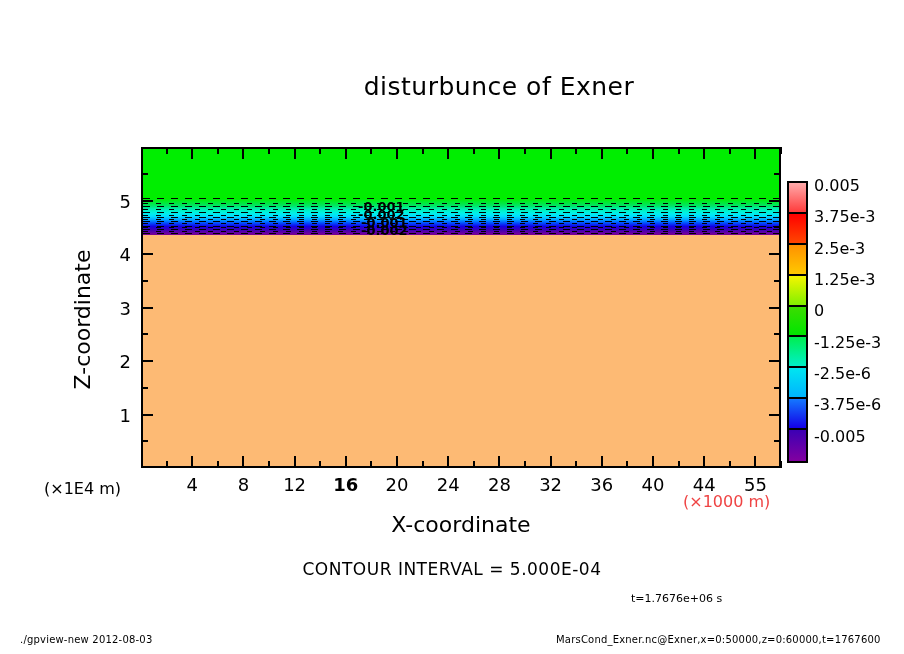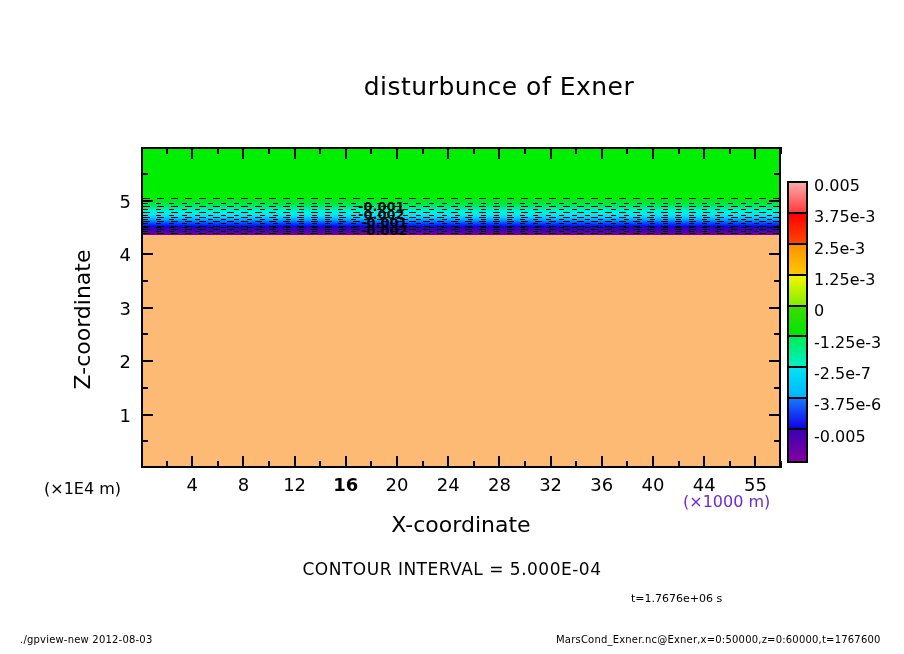--- a/index.html
+++ b/index.html
@@ -135,21 +135,21 @@
     color: #000;
   }
   #yaxis-unit {
     left: 44px; top: 479px;
     font-size: 16px;
     color: #000;
   }
   #xaxis-unit {
     left: 683px; top: 492px;
     font-size: 16px;
-    color: #6d28d9;
+    color: #ef4444;
   }
 
   
   #colorbar {
     left: 787px; top: 181px;
     width: 21px; height: 282px;
     border: 2px solid #000;
     box-sizing: border-box;
   }
   .cb-band {
@@ -342,21 +342,21 @@
     <div class="cb-band" style="top: 77.7778%; height: 11.1111%; background: linear-gradient(rgb(20, 120, 255), rgb(20, 0, 230));"></div>
     <div class="cb-band" style="top: 88.8889%; height: 11.1111%; background: linear-gradient(rgb(60, 0, 180), rgb(130, 0, 160));"></div>
   </div>
 <div id="colorbar-labels">
     <div class="abs cb-label" style="top: 185px;">0.005</div>
     <div class="abs cb-label" style="top: 216.333px;">3.75e-3</div>
     <div class="abs cb-label" style="top: 247.667px;">2.5e-3</div>
     <div class="abs cb-label" style="top: 279px;">1.25e-3</div>
     <div class="abs cb-label" style="top: 310.333px;">0</div>
     <div class="abs cb-label" style="top: 341.667px;">-1.25e-3</div>
-    <div class="abs cb-label" style="top: 373px;">-2.5e-7</div>
+    <div class="abs cb-label" style="top: 373px;">-2.5e-6</div>
     <div class="abs cb-label" style="top: 404.333px;">-3.75e-6</div>
     <div class="abs cb-label" style="top: 435.667px;">-0.005</div>
   </div>
 
 <div class="abs" id="contour-interval">CONTOUR INTERVAL = 5.000E-04</div>
 <div class="abs" id="time-label">t=1.7676e+06 s</div>
 <div class="abs" id="footer-left">./gpview-new   2012-08-03</div>
 <div class="abs" id="footer-right">MarsCond_Exner.nc@Exner,x=0:50000,z=0:60000,t=1767600</div>
 
 </body></html>

